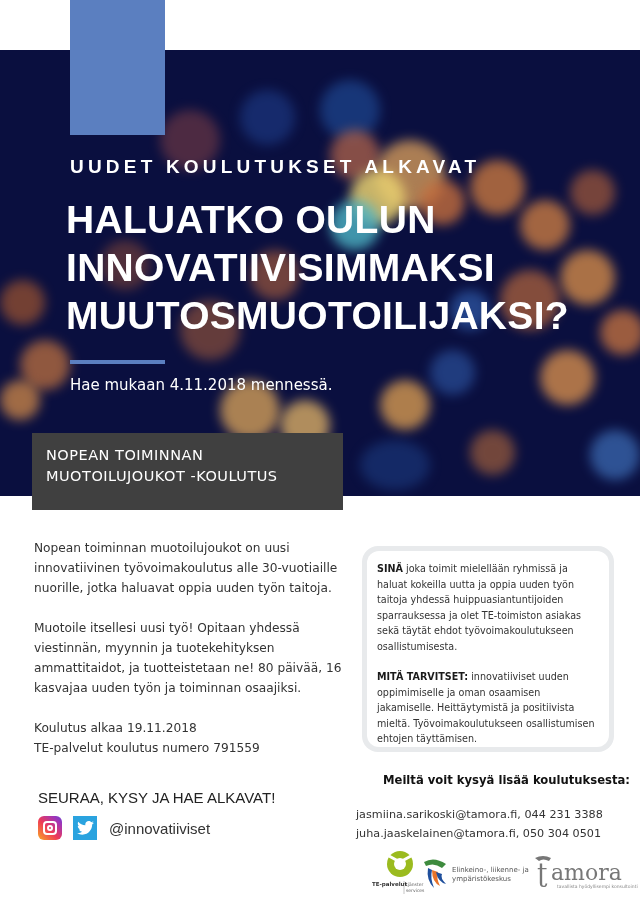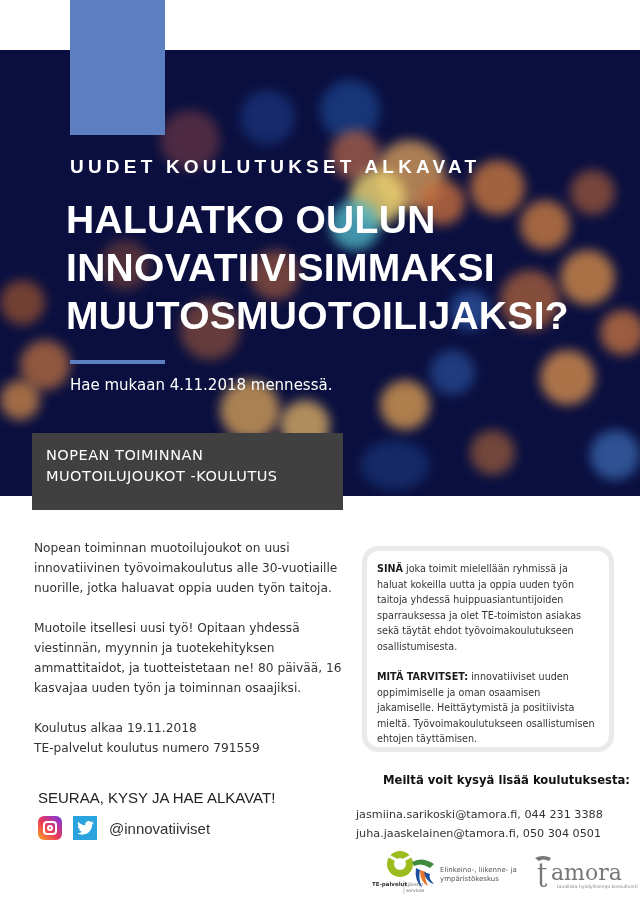--- a/index.html
+++ b/index.html
@@ -93,21 +93,21 @@
     position: absolute; left: 360px; top: 773px;
     color: #111111; font-family: "DejaVu Sans", sans-serif; font-weight: bold; font-size: 11.6px; margin-left: 23px;
   }
   .contacts {
     position: absolute; left: 356px; top: 805px;
     color: #333333; font-family: "DejaVu Sans", sans-serif; font-size: 11.2px; line-height: 19px;
   }
 
   .logos { position: absolute; left: 370px; top: 848px; width: 270px; height: 50px; }
   .logo-te { position: absolute; left: 0; top: 0; width: 60px; height: 50px; }
-  .logo-ely { position: absolute; left: 40px; top: 8px; width: 110px; height: 36px; }
+  .logo-ely { position: absolute; left: 52px; top: 8px; width: 110px; height: 36px; }
   .logo-tamora { position: absolute; left: 163px; top: 4px; width: 110px; height: 40px; }
 </style>
 </head>
 <body>
 
 <div class="hero">
   <div class="bokeh" style="left:160px;top:60px;width:60px;height:60px;background:#7a3d45;opacity:.6"></div>
   <div class="bokeh" style="left:240px;top:40px;width:55px;height:55px;background:#1e3d8a;opacity:.6"></div>
   <div class="bokeh" style="left:320px;top:30px;width:60px;height:60px;background:#21509e;opacity:.6"></div>
   <div class="bokeh" style="left:330px;top:80px;width:50px;height:50px;background:#b0634a;opacity:.75"></div>

